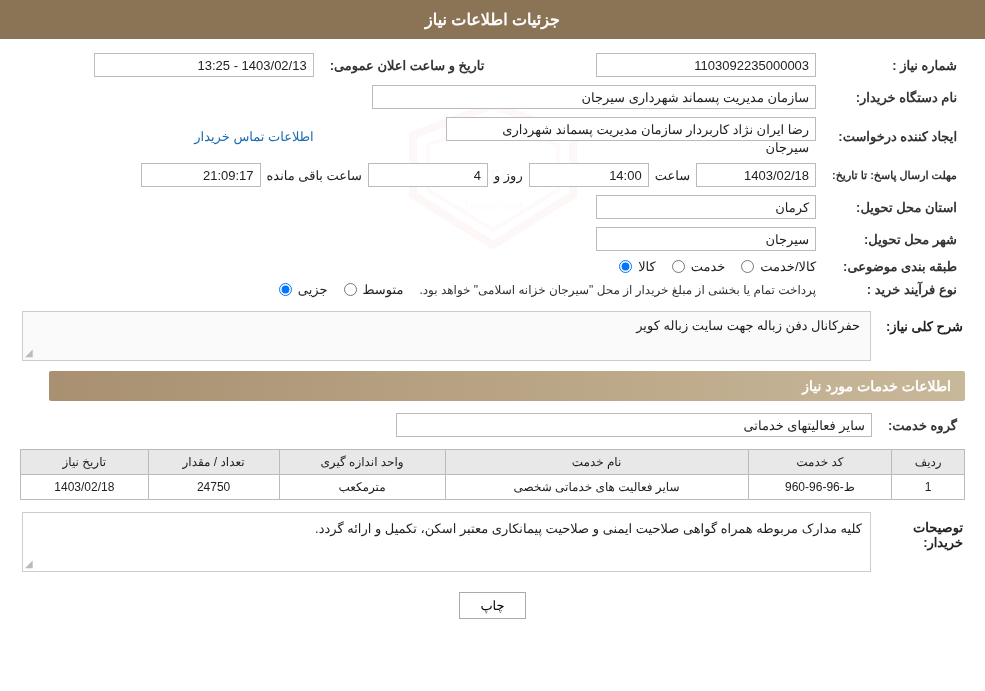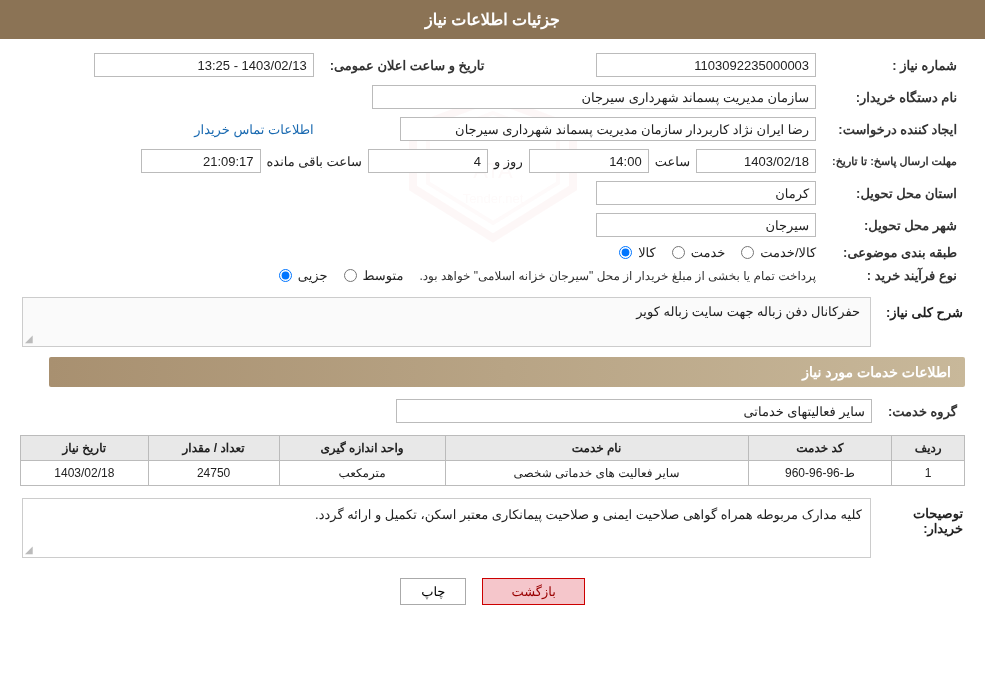--- a/index.html
+++ b/index.html
@@ -125,21 +125,21 @@
       width: 100%;
       border-collapse: collapse;
       border: 1px solid #bbb;
       margin-bottom: 10px;
     }
     .services-table th {
       background: #e8e8e8;
       border: 1px solid #bbb;
       padding: 5px 8px;
       text-align: center;
-      font-weight: bold;
+      font-weight: normal;
       font-size: 12px;
     }
     .services-table td {
       border: 1px solid #bbb;
       padding: 5px 8px;
       text-align: center;
       font-size: 12px;
     }
     .buyer-desc {
       border: 1px solid #ccc;
@@ -238,21 +238,21 @@
         <tr>
           <td class="label-cell">نام دستگاه خریدار:</td>
           <td class="value-cell" colspan="4">
             <span class="input-box" style="width:444px;">سازمان مدیریت پسماند شهرداری سیرجان</span>
           </td>
         </tr>
 
         <tr>
           <td class="label-cell">ایجاد کننده درخواست:</td>
           <td class="value-cell" colspan="3">
-            <span class="input-box" style="width:416px;padding-left:12px;">رضا ایران نژاد کاربردار سازمان مدیریت پسماند شهرداری سیرجان</span>
+            <span class="input-box" style="width:370px;padding-left:12px;">رضا ایران نژاد کاربردار سازمان مدیریت پسماند شهرداری سیرجان</span>
           </td>
           <td>
             <a class="link-blue">اطلاعات تماس خریدار</a>
           </td>
         </tr>
 
         <tr>
           <td class="label-cell" style="font-size:11px;">مهلت ارسال پاسخ: تا تاریخ:</td>
           <td class="value-cell" colspan="4">
             <div class="row-flex">
@@ -382,17 +382,16 @@
           <div class="buyer-desc">
             <span>کلیه مدارک مربوطه همراه گواهی صلاحیت ایمنی و صلاحیت پیمانکاری معتبر  اسکن، تکمیل و ارائه گردد.</span>
             <span class="resize-handle">◢</span>
           </div>
         </td>
       </tr>
     </tbody>
       </table>
 
     <div class="btn-row">
-      <button class="btn-back">بازگشت</button>
       <button class="btn-print">چاپ</button>
     </div>
   </div>
 </div>
 
 </body></html>

